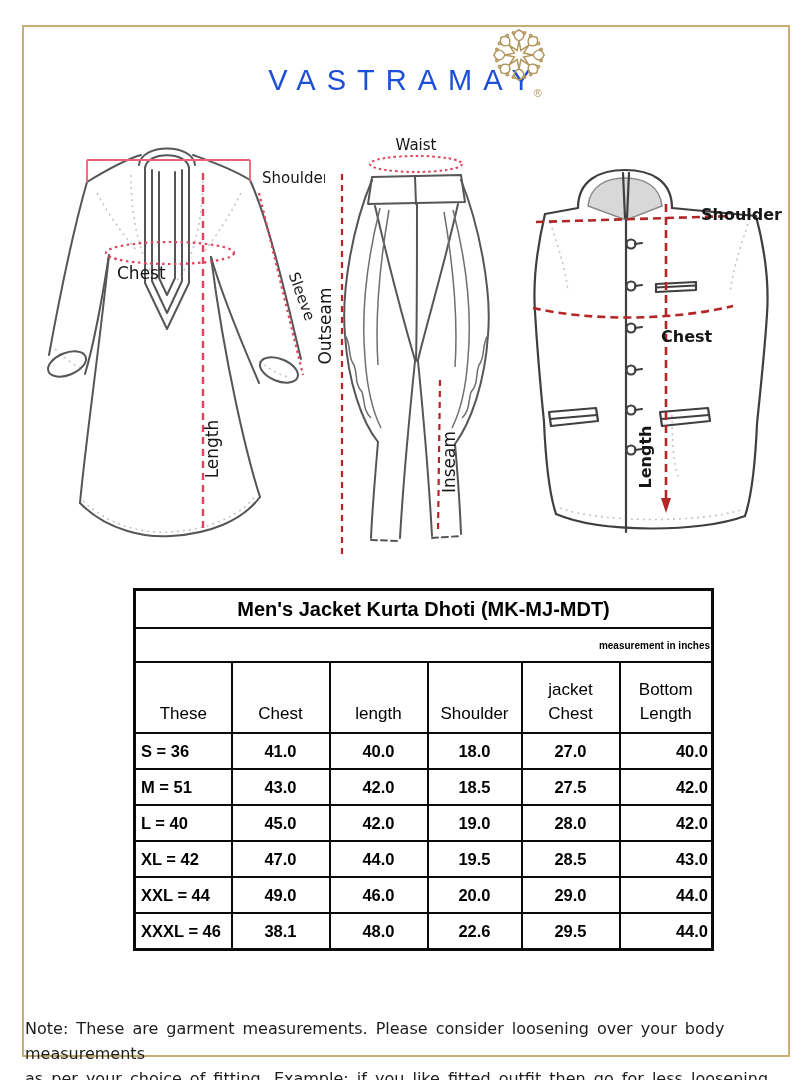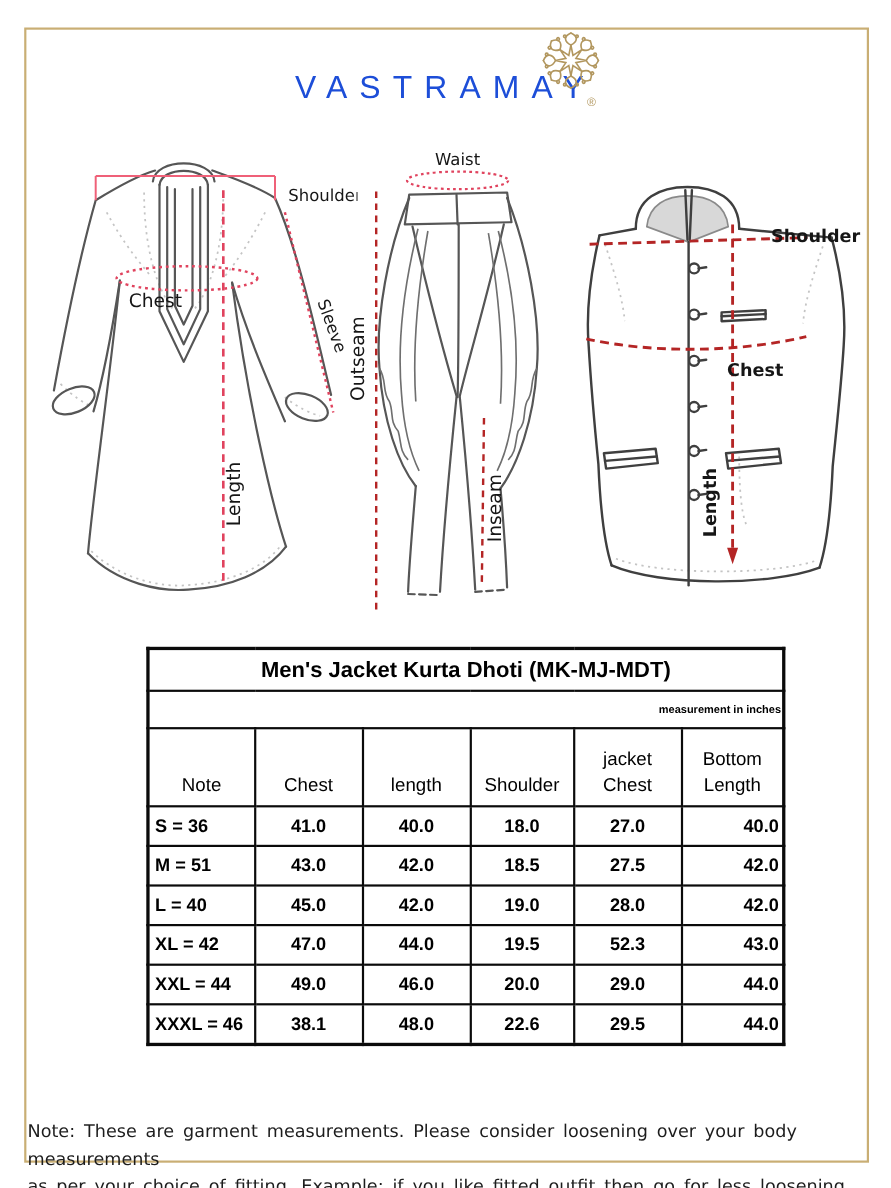--- a/index.html
+++ b/index.html
@@ -251,21 +251,21 @@
           <col style="width:93px">
       </colgroup>
       <tbody>
           <tr class="t-title">
             <td colspan="6">Men's Jacket Kurta Dhoti (MK-MJ-MDT)</td>
           </tr>
       <tr class="t-sub">
             <td colspan="6">measurement in inches</td>
           </tr>
       <tr class="t-head">
-        <th>Note</th>
+        <th>These</th>
         <th>Chest</th>
         <th>length</th>
         <th>Shoulder</th>
         <th>jacket Chest</th>
         <th>Bottom Length</th>
       </tr>
       <tr class="t-row">
         <td class="c-size">S = 36</td>
         <td>41.0</td>
         <td>40.0</td>
@@ -287,21 +287,21 @@
         <td>42.0</td>
         <td>19.0</td>
         <td>28.0</td>
         <td class="c-last">42.0</td>
       </tr>
       <tr class="t-row">
         <td class="c-size">XL = 42</td>
         <td>47.0</td>
         <td>44.0</td>
         <td>19.5</td>
-        <td>52.3</td>
+        <td>28.5</td>
         <td class="c-last">43.0</td>
       </tr>
       <tr class="t-row">
         <td class="c-size">XXL = 44</td>
         <td>49.0</td>
         <td>46.0</td>
         <td>20.0</td>
         <td>29.0</td>
         <td class="c-last">44.0</td>
       </tr>

